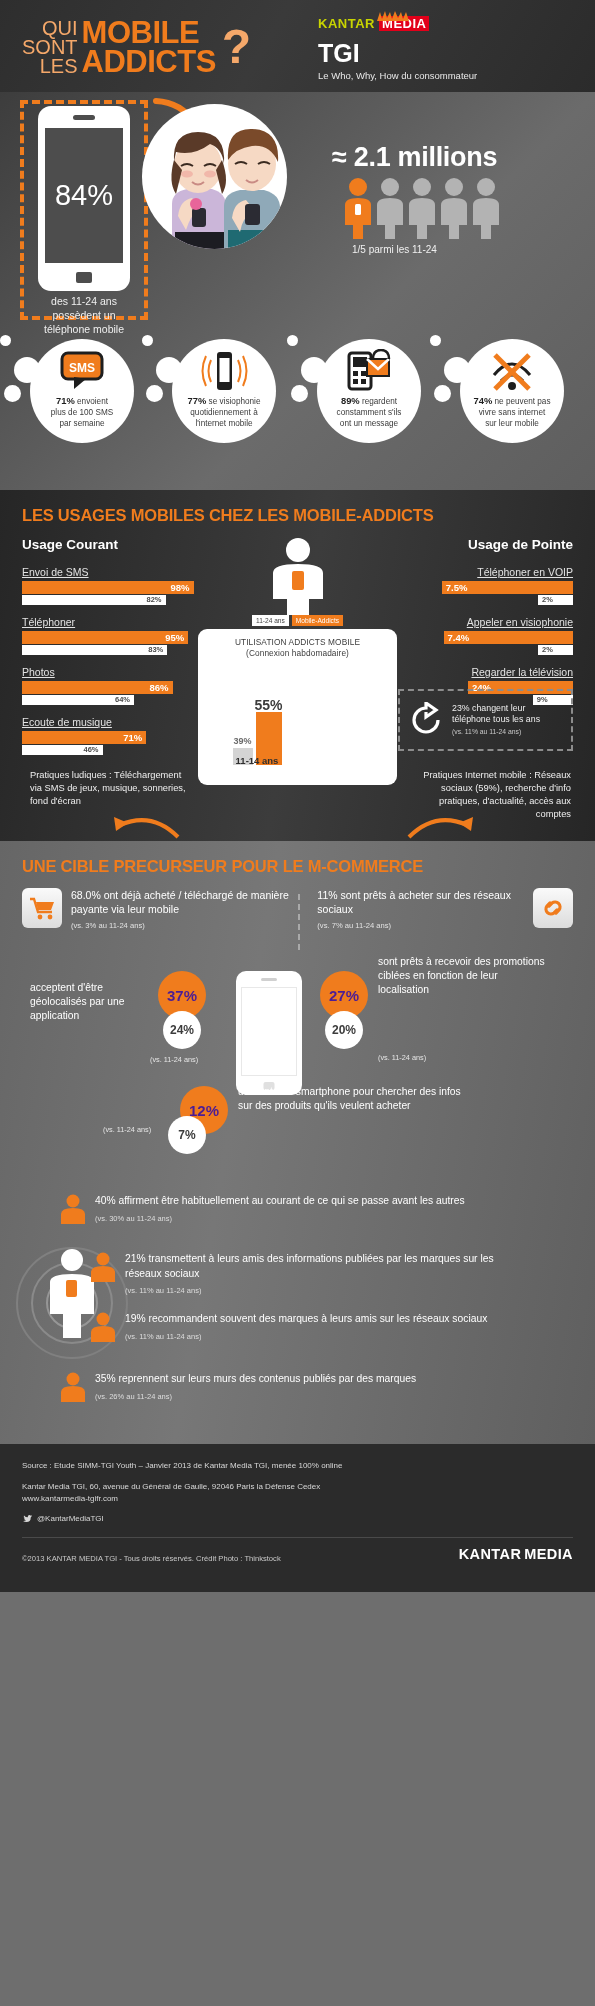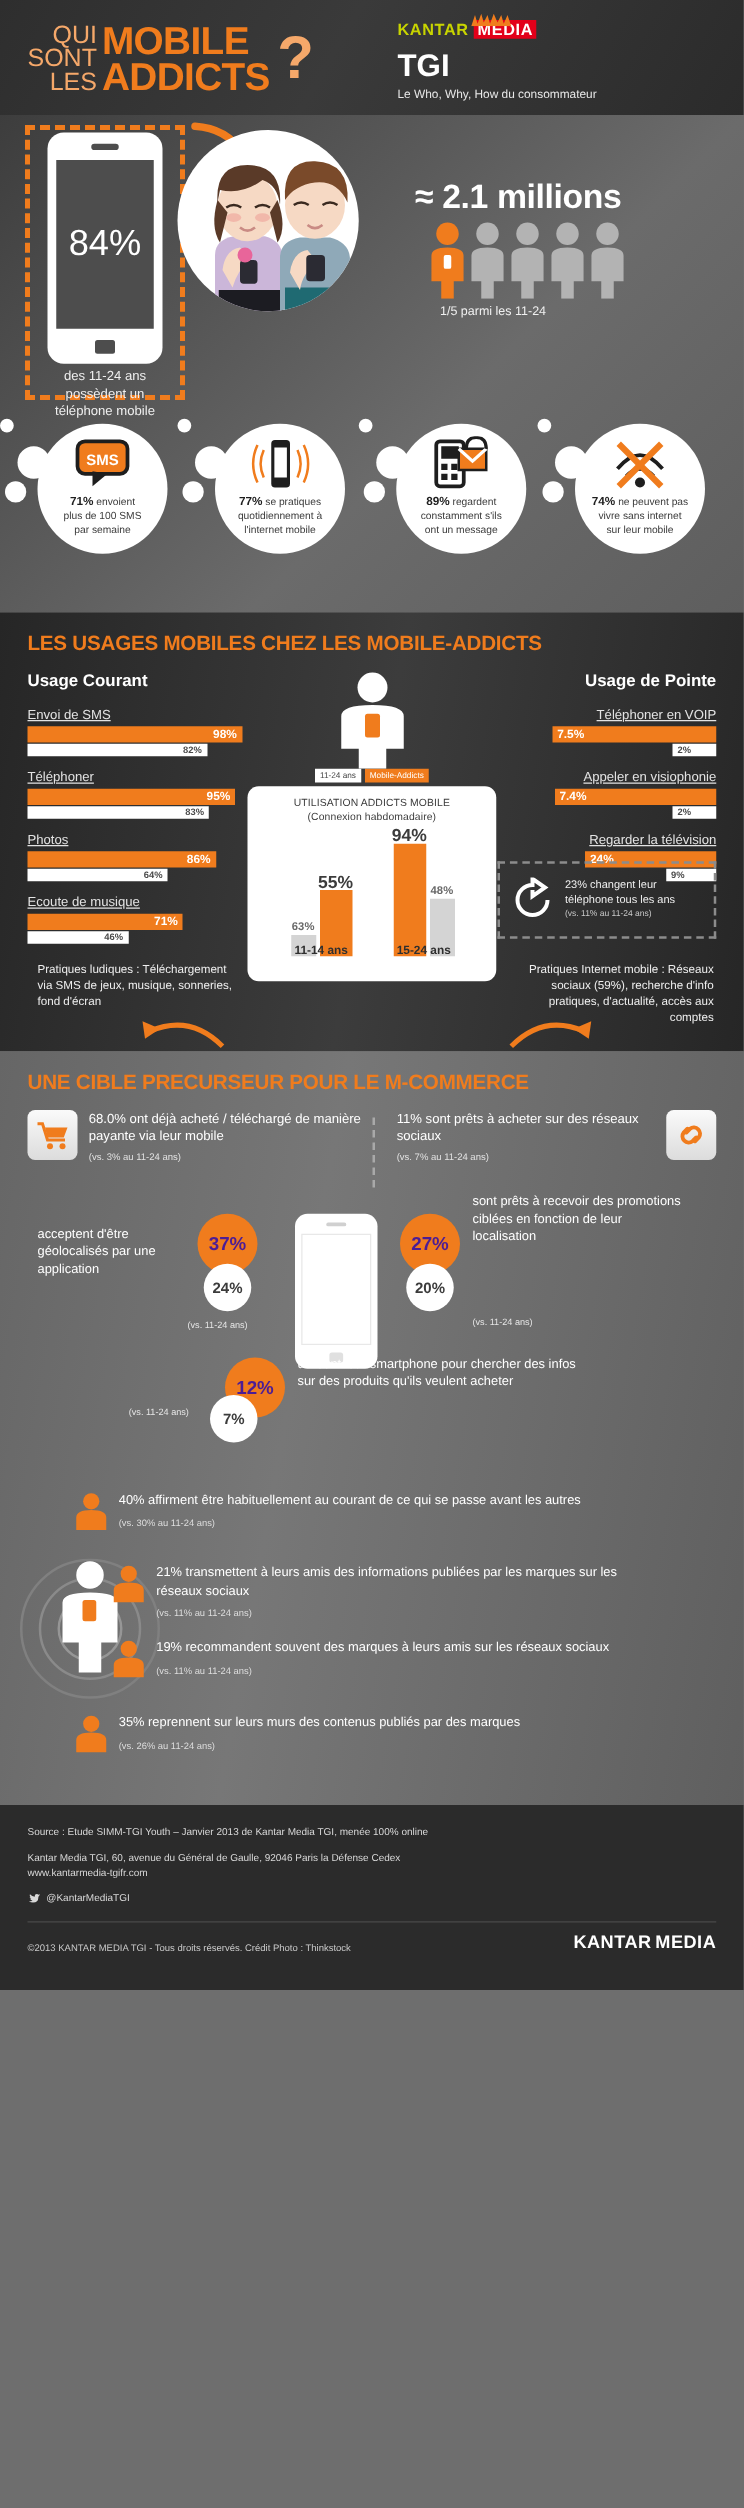--- a/index.html
+++ b/index.html
@@ -323,21 +323,21 @@
               <rect x="19" y="2" width="15" height="38" rx="3" fill="#1e1e1e"></rect>
               <rect x="21.5" y="8" width="10" height="24" fill="#fff"></rect>
               <path d="M13 10 Q8 21 13 32" stroke="#f07c1d" stroke-width="2" fill="none"></path>
               <path d="M8 6 Q1 21 8 36" stroke="#f07c1d" stroke-width="2" fill="none"></path>
               <path d="M40 10 Q45 21 40 32" stroke="#f07c1d" stroke-width="2" fill="none"></path>
               <path d="M45 6 Q52 21 45 36" stroke="#f07c1d" stroke-width="2" fill="none"></path>
             </svg>
           </div>
           <div class="txt">
             <b>77%</b>
-            <span>se pratiques</span><br>
+            <span>se visiophonie</span><br>
             <span>quotidiennement à</span><br>
             <span>l'internet mobile</span>
           </div>
         </div>
       </div>
 
       <div class="bub" style="left:305px;top:22px;">
         <div class="cloud">
           <div class="main"></div>
           <div class="d1"></div>
@@ -494,38 +494,27 @@
         </div>
         <div class="chart-card">
           <div class="ct">
             <span>UTILISATION ADDICTS MOBILE</span><br>
             <span>(Connexion habdomadaire)</span>
           </div>
           <div class="chart-plot">
             <div class="grp" style="left:10px;">
               <div class="bars">
                 <div class="bw" style="height:18%">
-                    <i>63%</i>
+                    <i>39%</i>
                   </div>
                 <div class="bo" style="height:55%">
                     <i>55%</i>
                   </div>
               </div>
               <div class="axl">11-14 ans</div>
-            </div>
-            <div class="grp" style="left:92px;">
-              <div class="bars">
-                <div class="bo" style="height:94%">
-                    <i>94%</i>
-                  </div>
-                <div class="bw" style="height:48%">
-                    <i>48%</i>
-                  </div>
-              </div>
-              <div class="axl">15-24 ans</div>
             </div>
           </div>
         </div>
       </div>
 
       <div class="note-l">Pratiques ludiques : Téléchargement via SMS de jeux, musique, sonneries, fond d'écran</div>
       <div class="note-r">Pratiques Internet mobile : Réseaux sociaux (59%), recherche d'info pratiques, d'actualité, accès aux comptes</div>
 
       <svg class="arrow-l2" width="70" height="34" viewBox="0 0 70 34">
         <path d="M66 30 Q40 4 8 18" stroke="#f07c1d" stroke-width="4" fill="none"></path>

